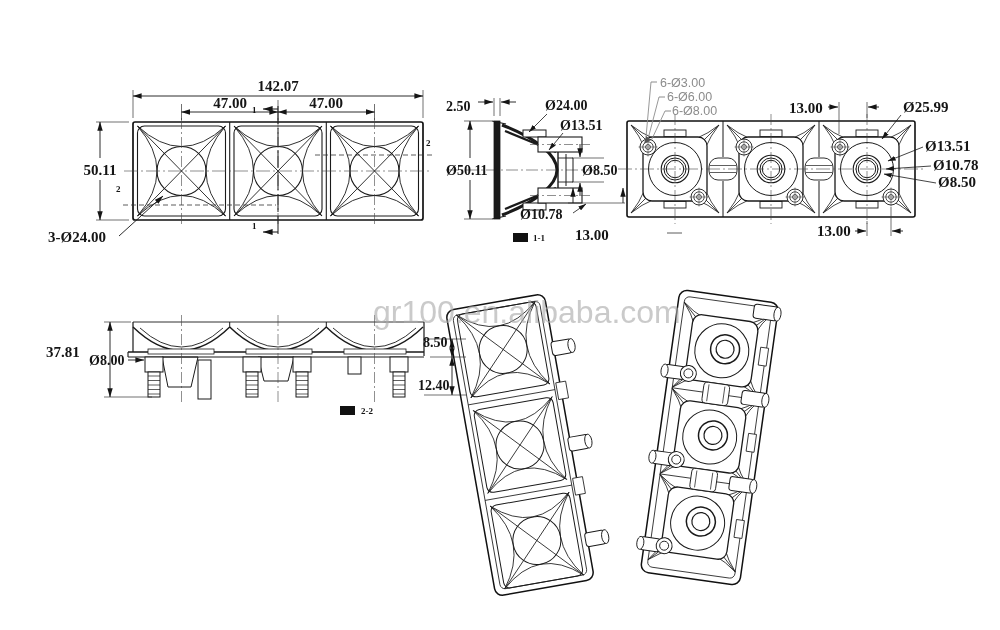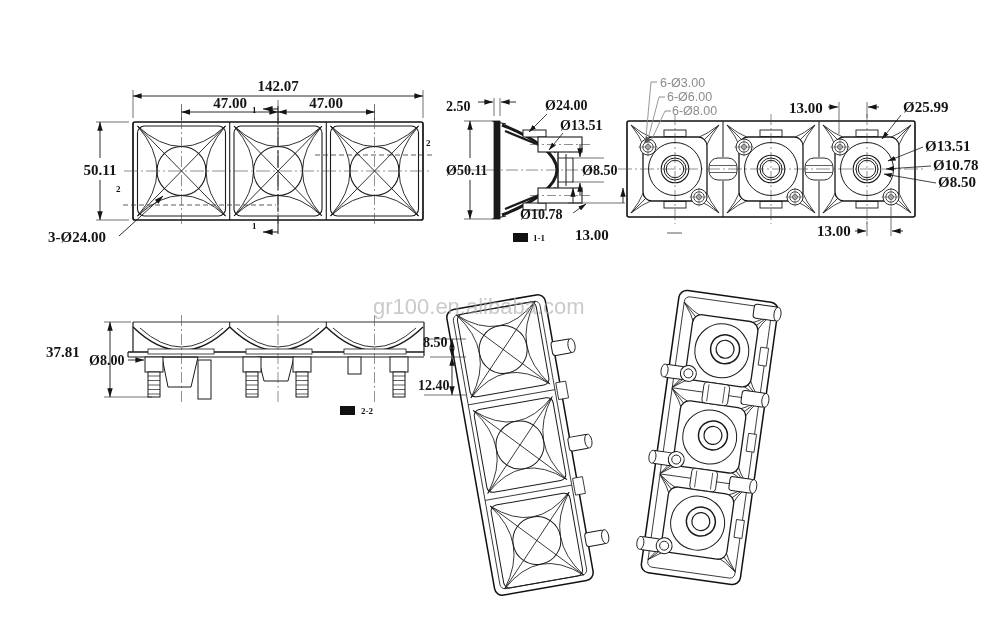--- a/index.html
+++ b/index.html
@@ -1,20 +1,20 @@
 <!DOCTYPE html>
 <html><head>
 <meta charset="utf-8">
 <style>
   html,body{margin:0;padding:0;background:#fff;}
   .canvas{position:relative;width:1000px;height:630px;background:#ffffff;overflow:hidden;
           font-family:"Liberation Serif",serif;}
   .canvas svg{position:absolute;left:0;top:0;z-index:1;}
   .watermark{position:absolute;left:373px;top:294px;z-index:2;
-             font-family:"Liberation Sans",sans-serif;font-size:22px;font-weight:400;
+             font-family:"Liberation Sans",sans-serif;font-size:32px;font-weight:400;
              color:rgba(170,170,170,0.62);letter-spacing:0px;white-space:nowrap;pointer-events:none;}
   text{font-family:"Liberation Serif",serif;font-weight:700;fill:#151515;}
   .dim{font-size:15px;}
   .dim2{font-size:14px;}
   .tiny{font-size:9px;}
   .seclab{font-size:9px;font-weight:700;}
   .gray{font-family:"Liberation Sans",sans-serif;font-weight:400;font-size:12.5px;fill:#8c8c8c;}
 </style>
 </head>
 <body>

